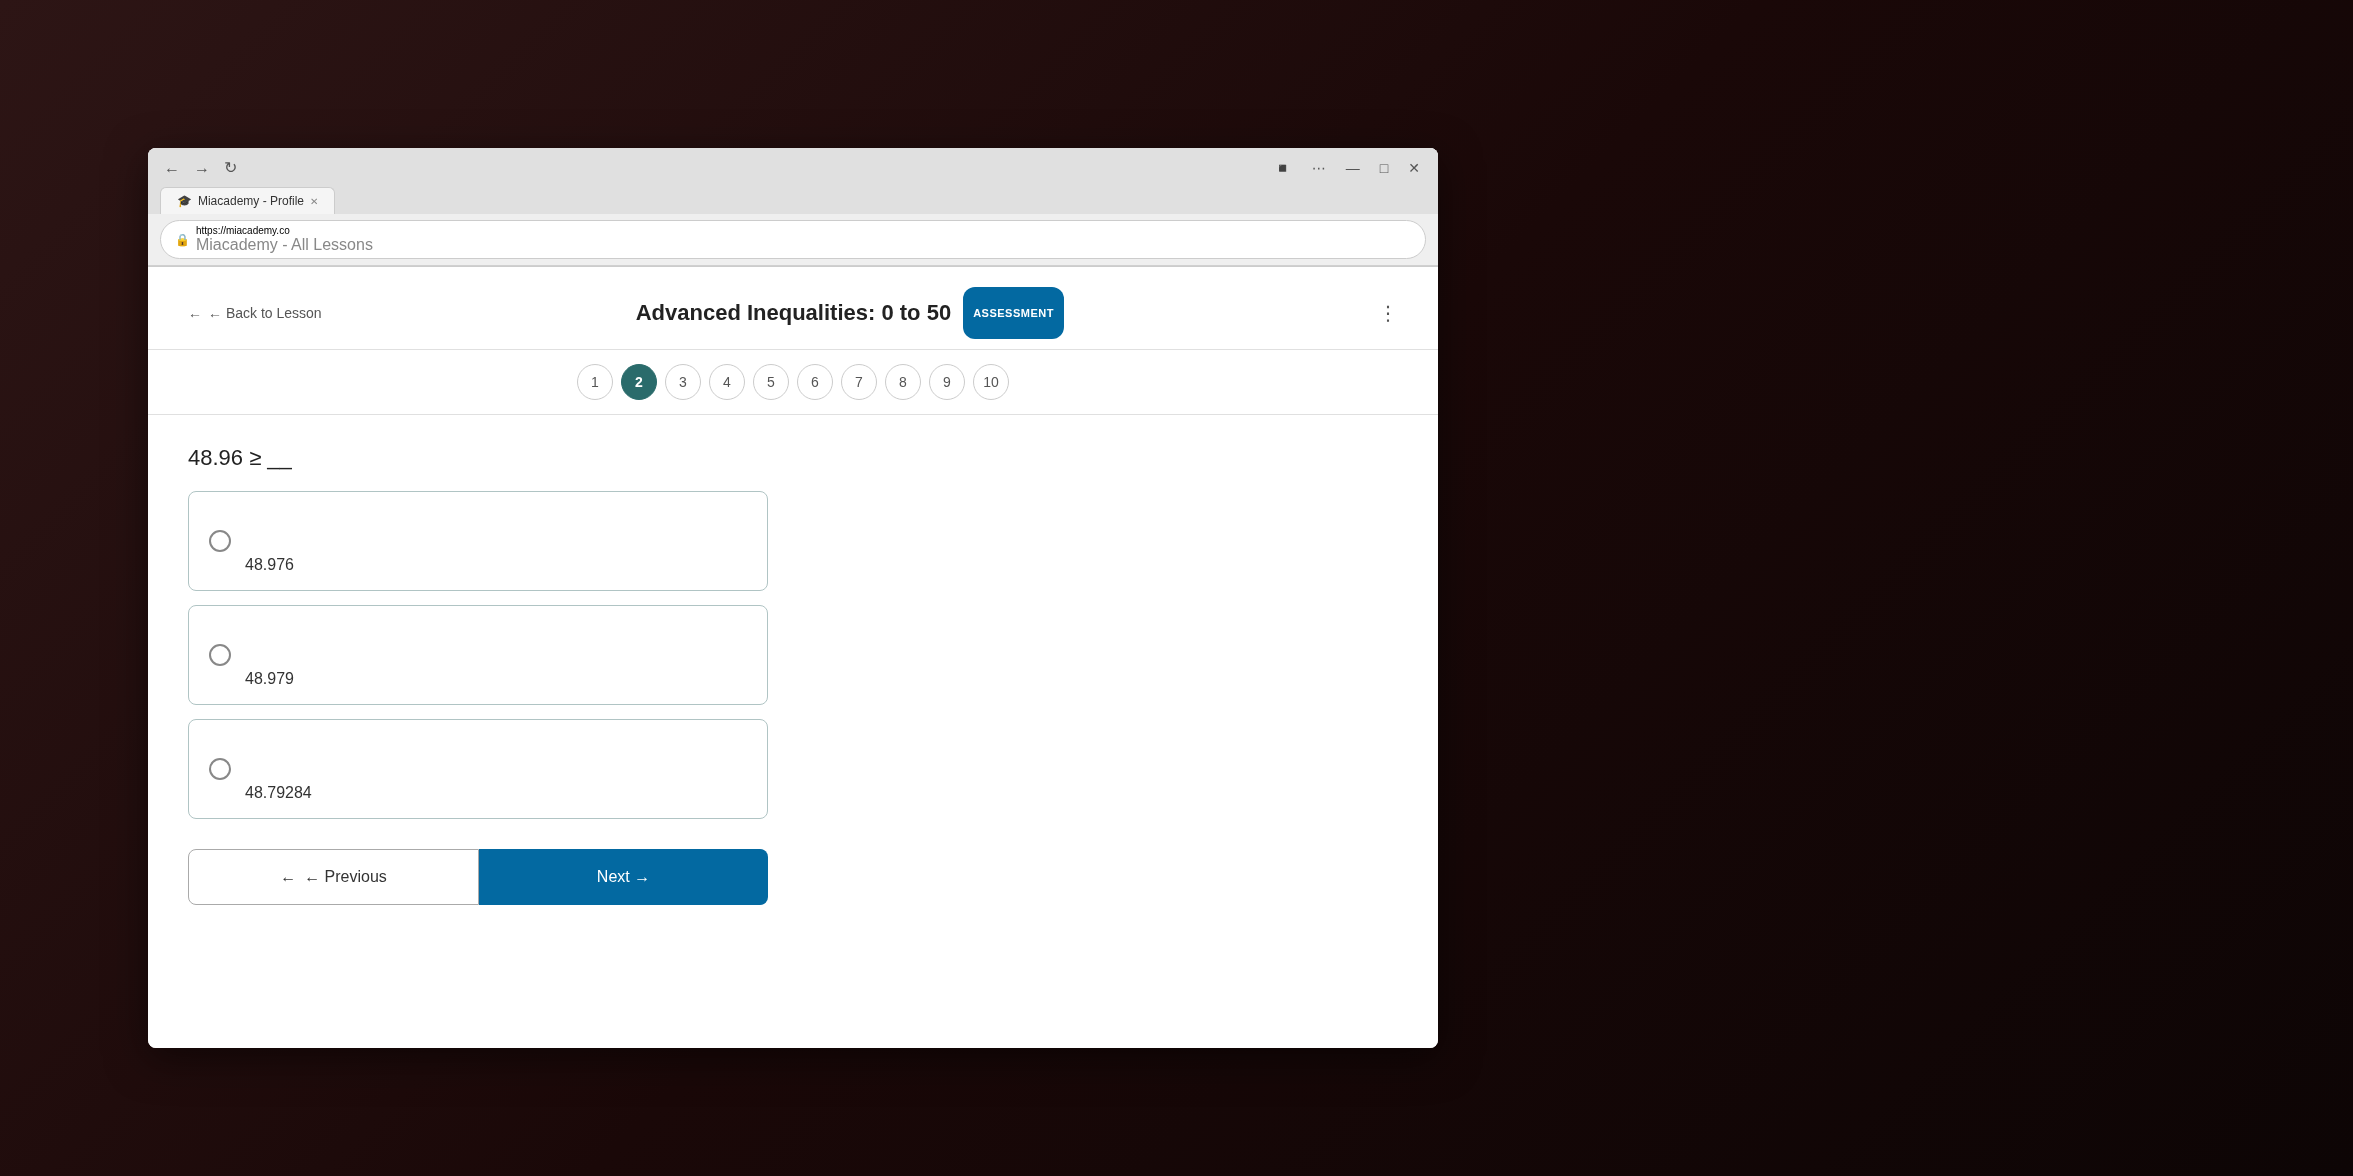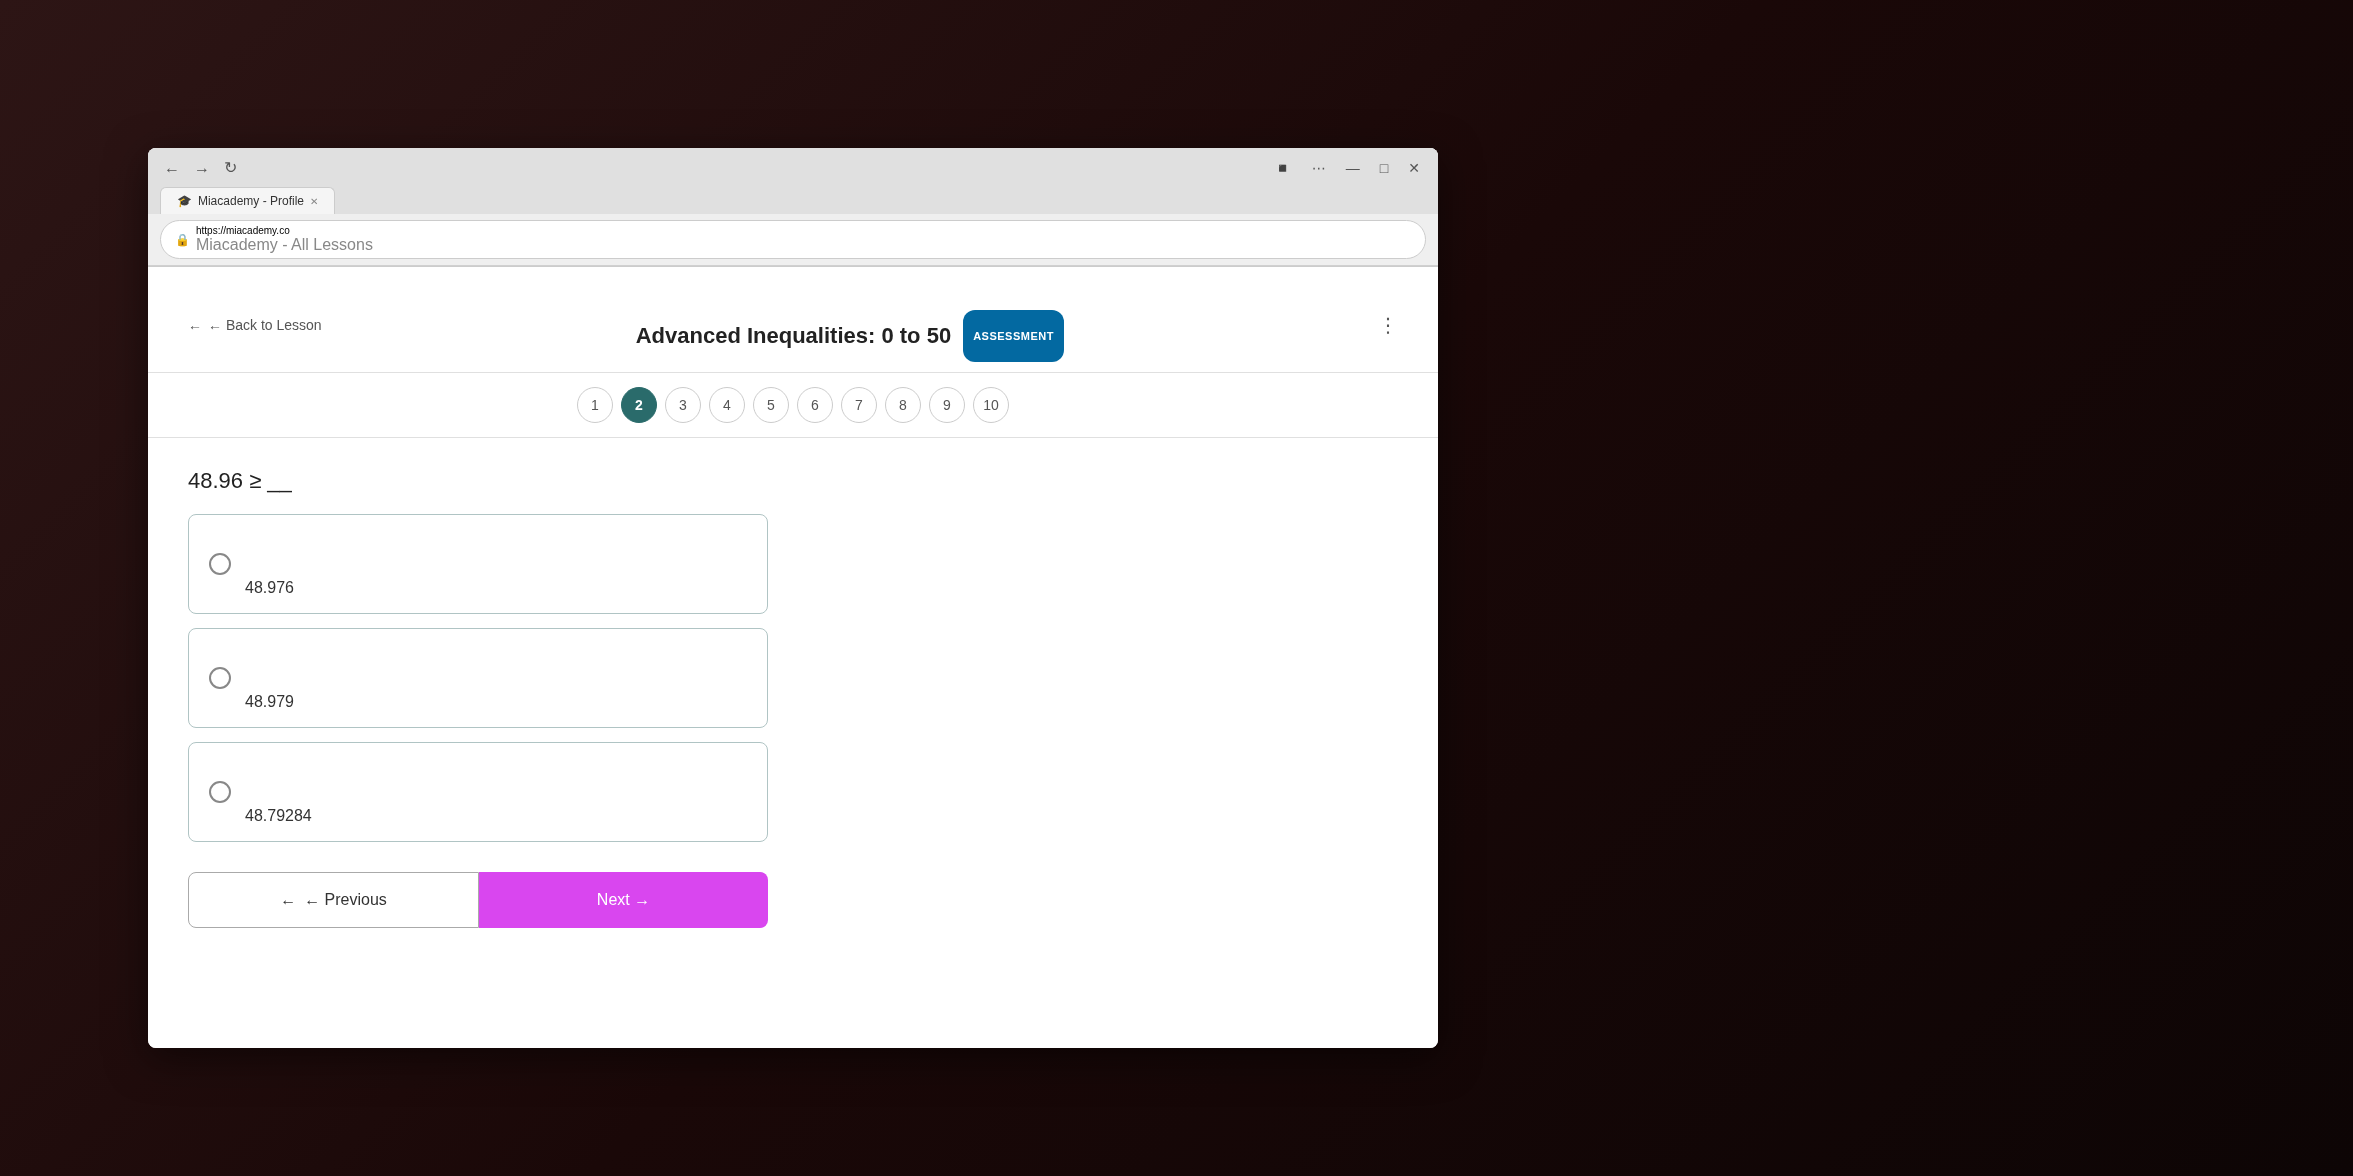--- a/index.html
+++ b/index.html
@@ -166,21 +166,20 @@
       cursor: pointer;
       text-decoration: none;
     }
 
     .page-title-area {
       display: flex;
       align-items: center;
       gap: 12px;
       flex: 1;
       justify-content: center;
-      margin-top: 23px;
     }
 
     .page-title {
       font-size: 22px;
       font-weight: 600;
       color: #222;
     }
 
     .assessment-badge {
       background: #0369a1;
@@ -299,21 +298,21 @@
       align-items: center;
       justify-content: center;
       gap: 8px;
     }
 
     .next-btn {
       flex: 1;
       padding: 18px;
       border: none;
       border-radius: 0 8px 8px 0;
-      background: #d946ef;
+      background: #0369a1;
       color: white;
       font-size: 16px;
       font-weight: 500;
       cursor: pointer;
       display: flex;
       align-items: center;
       justify-content: center;
       gap: 8px;
     }
   </style>

